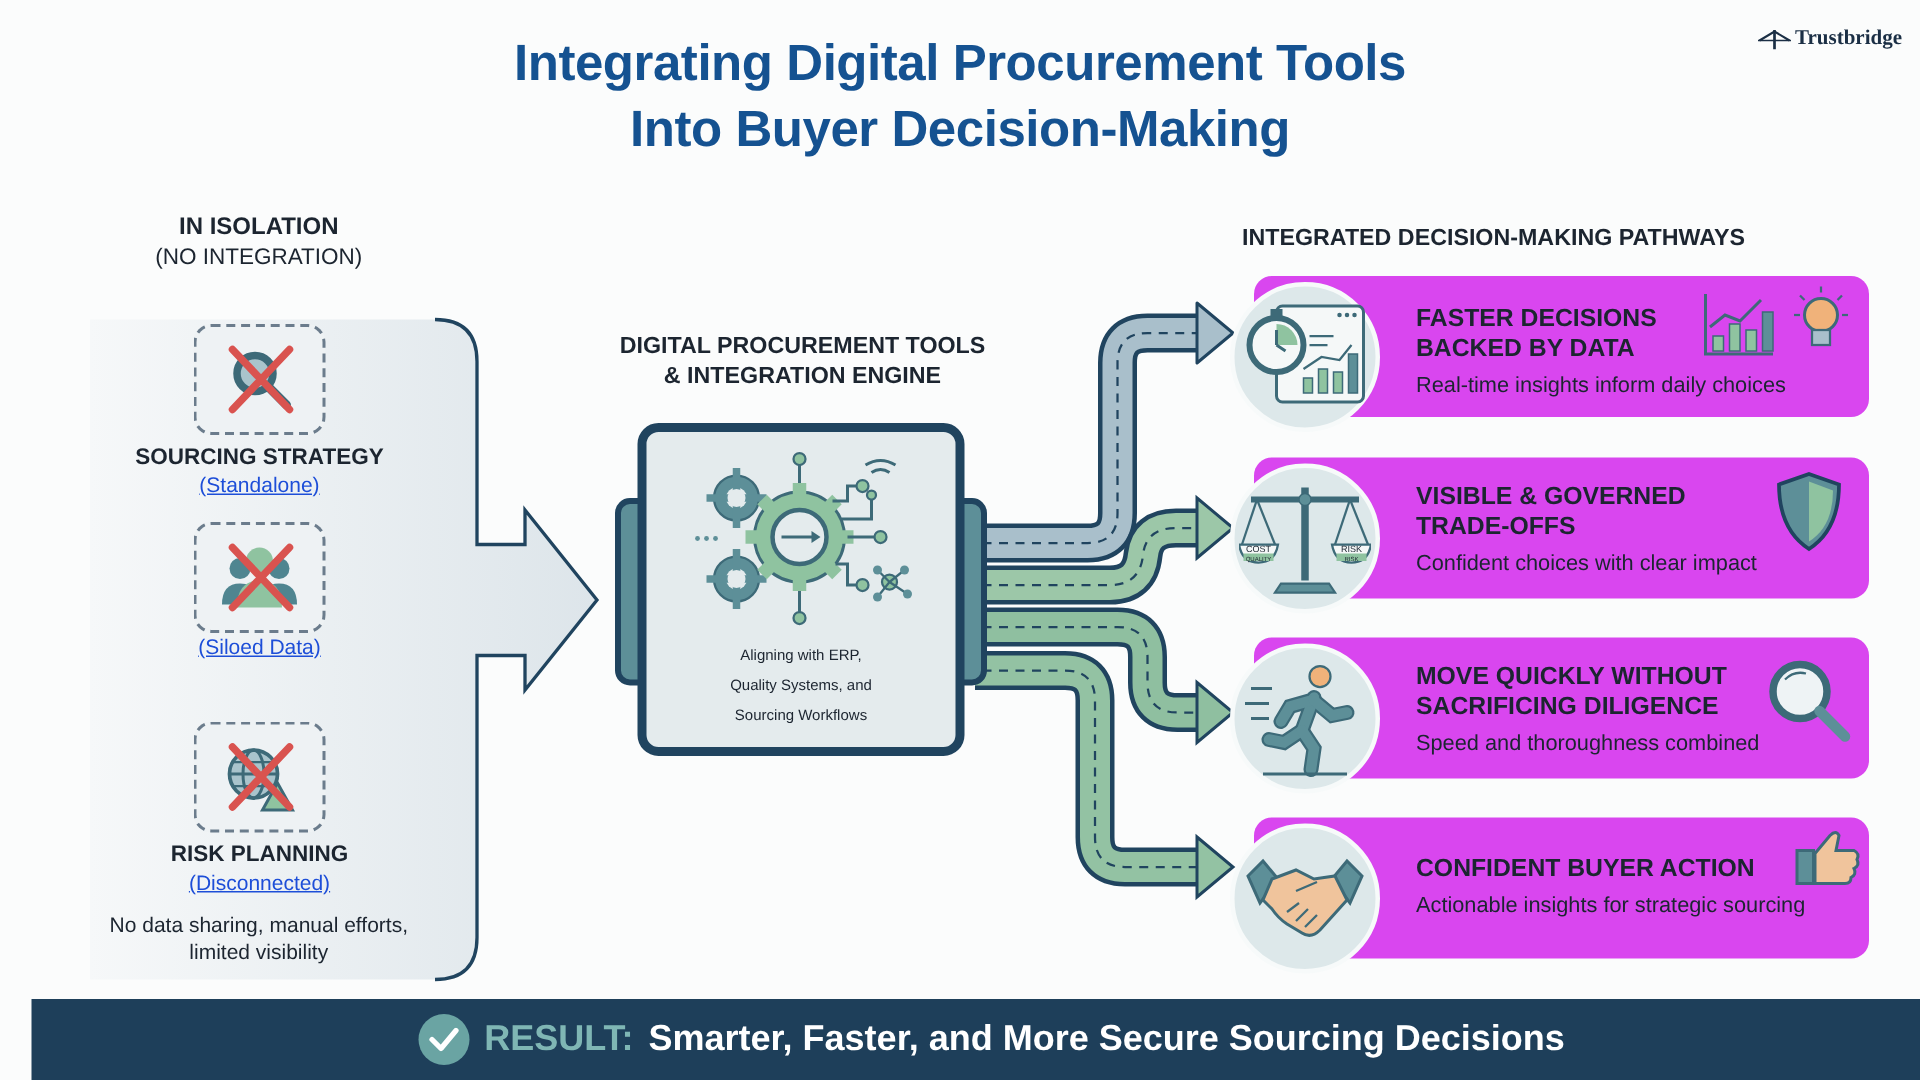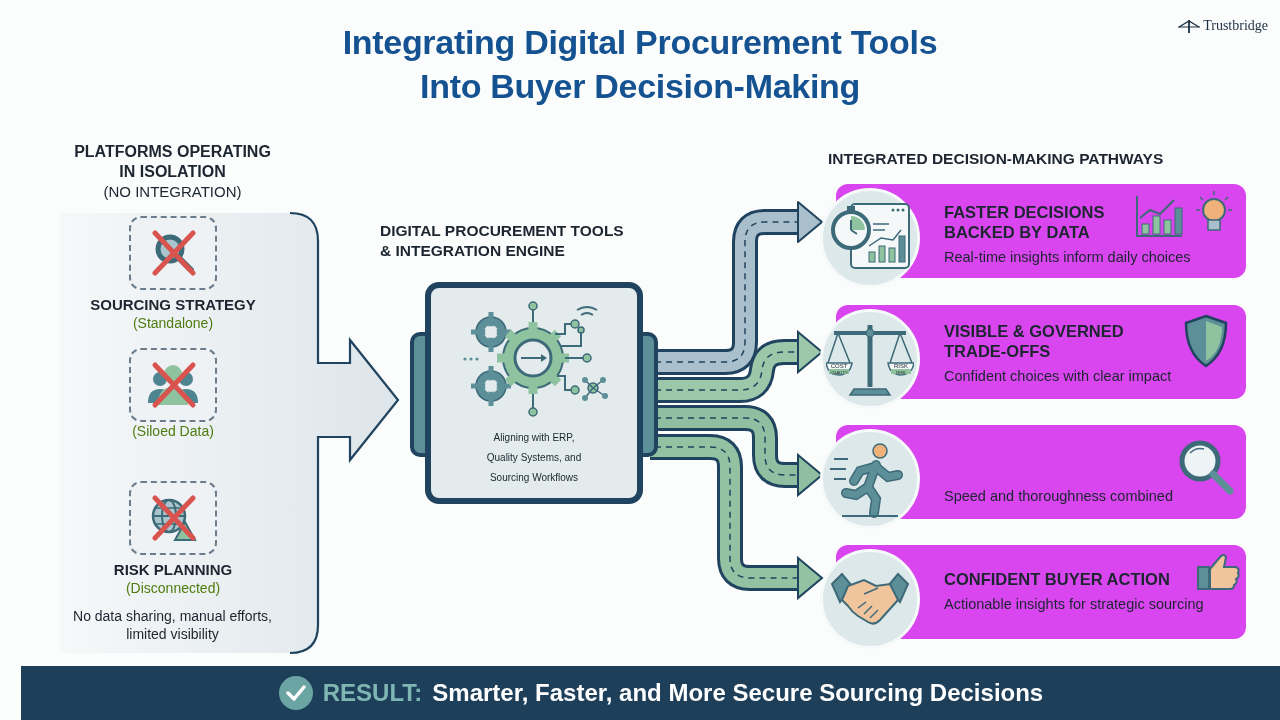--- a/index.html
+++ b/index.html
@@ -2,35 +2,35 @@
 <html><head>
 <meta charset="utf-8">
 <style>
   * { box-sizing: border-box; margin: 0; padding: 0; }
   html, body { width: 1280px; height: 720px; overflow: hidden; background: #fbfcfc; }
   body { position: relative; font-family: "Liberation Sans", "DejaVu Sans", sans-serif; color: #1c2530; }
 
   .title { position: absolute; left: 0; top: 20px; width: 1280px; text-align: center; color: #155291;
     font-weight: 700; font-size: 34px; line-height: 44px; letter-spacing: -0.3px; }
   .logo { position: absolute; right: 12px; top: 18px; display: flex; align-items: center; gap: 3px;
-    font-family: "Liberation Serif", "DejaVu Serif", serif; font-weight: 400; font-size: 14px; color: #1b2f45; }
+    font-family: "Liberation Serif", "DejaVu Serif", serif; font-weight: 700; font-size: 14px; color: #1b2f45; }
 
   
   .left-head { position: absolute; left: 40px; top: 142px; width: 265px; text-align: center; }
   .left-head .h { font-weight: 700; font-size: 16px; line-height: 20px; color: #1c2530; }
   .left-head .s { font-size: 15px; line-height: 20px; color: #1c2530; }
   .left-item { position: absolute; left: 40px; width: 250px; text-align: center; }
   .icon-box { width: 88px; height: 74px; margin: 0 auto; border: 2px dashed #6b7c8c; border-radius: 12px;
     background: #eef2f4; display: flex; align-items: center; justify-content: center; }
   .left-item .lbl { font-weight: 700; font-size: 15px; line-height: 18px; margin-top: 6px; color: #1c2530; }
-  .left-item .sub { font-size: 14px; line-height: 18px; color: #4d7c0f; }
+  .left-item .sub { font-size: 14px; line-height: 18px; color: #1d4ed8; text-decoration: underline; }
   .left-note { position: absolute; left: 40px; top: 607px; width: 265px; text-align: center; font-size: 14px; line-height: 18px; color: #1c2530; }
 
   
-  .center-head { position: absolute; left: 380px; top: 221px; width: 310px; text-align: left; font-weight: 700; font-size: 15.5px; line-height: 20px; color: #1c2530; }
+  .center-head { position: absolute; left: 380px; top: 221px; width: 310px; text-align: center; font-weight: 700; font-size: 15.5px; line-height: 20px; color: #1c2530; }
   .engine { position: absolute; left: 425px; top: 282px; width: 218px; height: 222px; border: 6px solid #20445f; border-radius: 14px; background: #e4ebed; }
   .engine-tab { position: absolute; top: 332px; width: 22px; height: 125px; background: #5d8f98; border: 4px solid #20445f; }
   .engine-text { position: absolute; left: 0; top: 140px; width: 100%; text-align: center; font-size: 10px; line-height: 20px; color: #1c2530; }
 
   
   .right-head { position: absolute; left: 828px; top: 150px; font-weight: 700; font-size: 15.5px; color: #1c2530; }
   .card { position: absolute; left: 836px; width: 410px; height: 94px; background: #d946ef; border-radius: 12px; }
   .card-circle { position: absolute; left: 820px; width: 100px; height: 100px; border-radius: 50%; background: #dde8ea; border: 3px solid #f7fafa; display: flex; align-items: center; justify-content: center; }
   .card-title { position: absolute; left: 108px; font-weight: 700; font-size: 16.5px; line-height: 20px; color: #1c2530; }
   .card-desc { position: absolute; left: 108px; font-size: 14.5px; line-height: 18px; color: #1c2530; }
@@ -91,21 +91,20 @@
   </g>
   <g>
     <path d="M650 447 L710 447 Q730 447 730 467 L730 558 Q730 578 750 578 L800 578" fill="none" stroke="#20445f" stroke-width="26"></path>
     <path d="M650 447 L710 447 Q730 447 730 467 L730 558 Q730 578 750 578 L800 578" fill="none" stroke="#93c2a3" stroke-width="20"></path>
     <path d="M655 447 L710 447 Q730 447 730 467 L730 558 Q730 578 750 578 L800 578" fill="none" stroke="#20445f" stroke-width="1.5" stroke-dasharray="6 5"></path>
     <path d="M798 558 L822 578 L798 598 Z" fill="#93c2a3" stroke="#20445f" stroke-width="2"></path>
   </g>
 </svg>
 
 <div class="left-head">
-  <div class="h">PLATFORMS OPERATING</div>
   <div class="h">IN ISOLATION</div>
   <div class="s">(NO INTEGRATION)</div>
 </div>
 
 <div class="left-item" style="top:216px;left:48px">
   <div class="icon-box">
     <svg width="60" height="60" viewBox="0 0 60 60">
       <circle cx="27" cy="26" r="12" fill="#a9c4cc" stroke="#3d6a78" stroke-width="5"></circle>
       <line x1="36" y1="35" x2="48" y2="47" stroke="#3d6a78" stroke-width="6" stroke-linecap="round"></line>
       <line x1="12" y1="10" x2="50" y2="50" stroke="#d9534f" stroke-width="5" stroke-linecap="round"></line>
@@ -314,20 +313,24 @@
     <rect x="3" y="50" width="20" height="5" fill="#8fc3a0"></rect>
       <rect x="65" y="50" width="20" height="5" fill="#8fc3a0"></rect>
     <text x="13" y="49" font-size="6" text-anchor="middle" fill="#1c2530" font-family="Liberation Sans, sans-serif">COST</text>
     <text x="13" y="55" font-size="4" text-anchor="middle" fill="#1c2530" font-family="Liberation Sans, sans-serif">QUALITY</text>
     <text x="75" y="49" font-size="6" text-anchor="middle" fill="#1c2530" font-family="Liberation Sans, sans-serif">RISK</text>
     <text x="75" y="55" font-size="4" text-anchor="middle" fill="#1c2530" font-family="Liberation Sans, sans-serif">RISK</text>
   </svg>
 </div>
 
 <div class="card" style="top:425px">
+  <div class="card-title" style="top:16px">
+    <div>MOVE QUICKLY WITHOUT</div>
+    <div>SACRIFICING DILIGENCE</div>
+  </div>
   <div class="card-desc" style="top:62px">Speed and thoroughness combined</div>
   <svg class="card-icon" style="left:340px;top:12px" width="60" height="62" viewBox="0 0 60 62">
     <circle cx="24" cy="24" r="18" fill="#eef3f5" stroke="#3d6a78" stroke-width="5"></circle>
     <path d="M14 16 Q20 10 28 12" stroke="#3d6a78" stroke-width="1.5" fill="none"></path>
     <line x1="37" y1="37" x2="54" y2="54" stroke="#5d8f98" stroke-width="7" stroke-linecap="round"></line>
   </svg>
 </div>
 <div class="card-circle" style="top:429px">
   <svg width="84" height="84" viewBox="0 0 84 84">
     <g stroke="#3d6a78" stroke-width="2">

